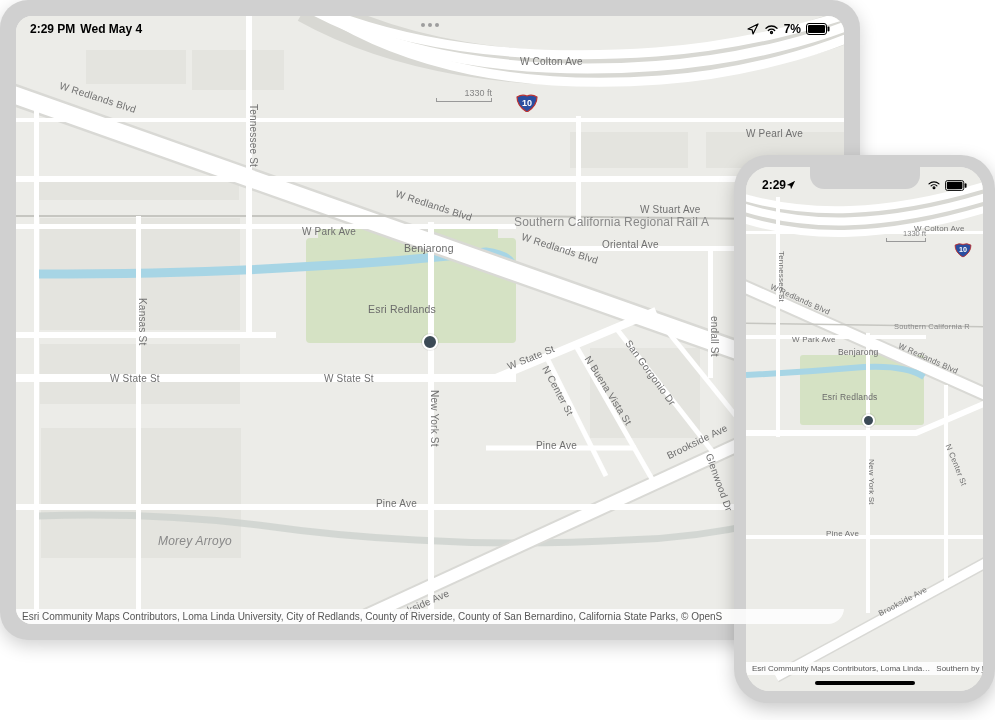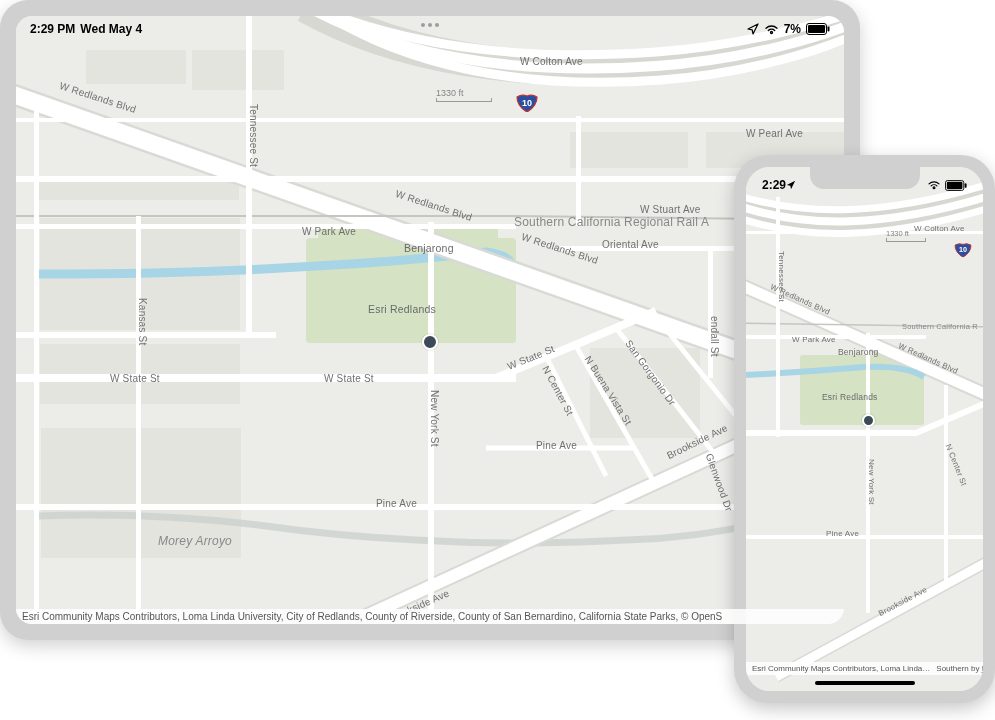--- a/index.html
+++ b/index.html
@@ -123,21 +123,21 @@
     font-size:9px; font-weight:700; color:#fff;
     text-align:center; line-height:14px;
   }
   .shield svg { position:absolute; inset:0; }
   .shield span { position:relative; z-index:1; top:2px; }
 
   
   .scale {
     position:absolute;
     font-size:9px; color:#858585;
-    display:flex; flex-direction:column; align-items:flex-start; gap:0;
+    display:flex; flex-direction:column; align-items:flex-end; gap:0;
     z-index:25;
   }
   .scale .bar { height:4px; border:1px solid #999; border-top:none; }
 
   
   .attrib {
     position:absolute; left:0; right:0; bottom:0;
     background:rgba(255,255,255,.85);
     font-size:10px; color:#555;
     padding:2px 6px;
@@ -342,21 +342,21 @@
      <div class="rd" style="left:0;top:168px;width:180px;height:4px"></div>
      <div class="rd" style="left:0;top:368px;width:100%;height:4px"></div>
      <div class="rd" style="left:30px;top:30px;width:4px;height:240px"></div>
      <div class="rd" style="left:120px;top:166px;width:4px;height:280px"></div>
      <div class="rd" style="left:198px;top:218px;width:4px;height:200px"></div>
 
      <span class="lbl" style="left:168px;top:57px;font-size:8px">W Colton Ave</span>
      <span class="lbl" style="left:40px;top:84px;transform:rotate(90deg);transform-origin:left top;font-size:8px">Tennessee St</span>
      <span class="lbl" style="left:22px;top:128px;transform:rotate(24deg);font-size:8px">W Redlands Blvd</span>
      <span class="lbl" style="left:150px;top:187px;transform:rotate(24deg);font-size:8px">W Redlands Blvd</span>
-     <span class="lbl tiny" style="left:156px;top:155px;font-size:7.5px">Southern California R</span>
+     <span class="lbl tiny" style="left:148px;top:155px;font-size:7.5px">Southern California R</span>
      <span class="lbl" style="left:46px;top:168px;font-size:8px">W Park Ave</span>
      <span class="lbl" style="left:130px;top:430px;transform:rotate(-28deg);font-size:8px">Brookside Ave</span>
      <span class="lbl" style="left:130px;top:292px;transform:rotate(90deg);transform-origin:left top;font-size:8px">New York St</span>
      <span class="lbl" style="left:206px;top:276px;transform:rotate(68deg);transform-origin:left top;font-size:8px">N Center St</span>
      <span class="lbl" style="left:80px;top:362px;font-size:8px">Pine Ave</span>
 
      <span class="lbl poi" style="left:92px;top:180px;font-size:8.5px">Benjarong</span>
      <span class="lbl poi" style="left:76px;top:225px;font-size:8.5px">Esri Redlands</span>
 
      <div class="shield" style="left:206px;top:74px;transform:scale(.8)">

